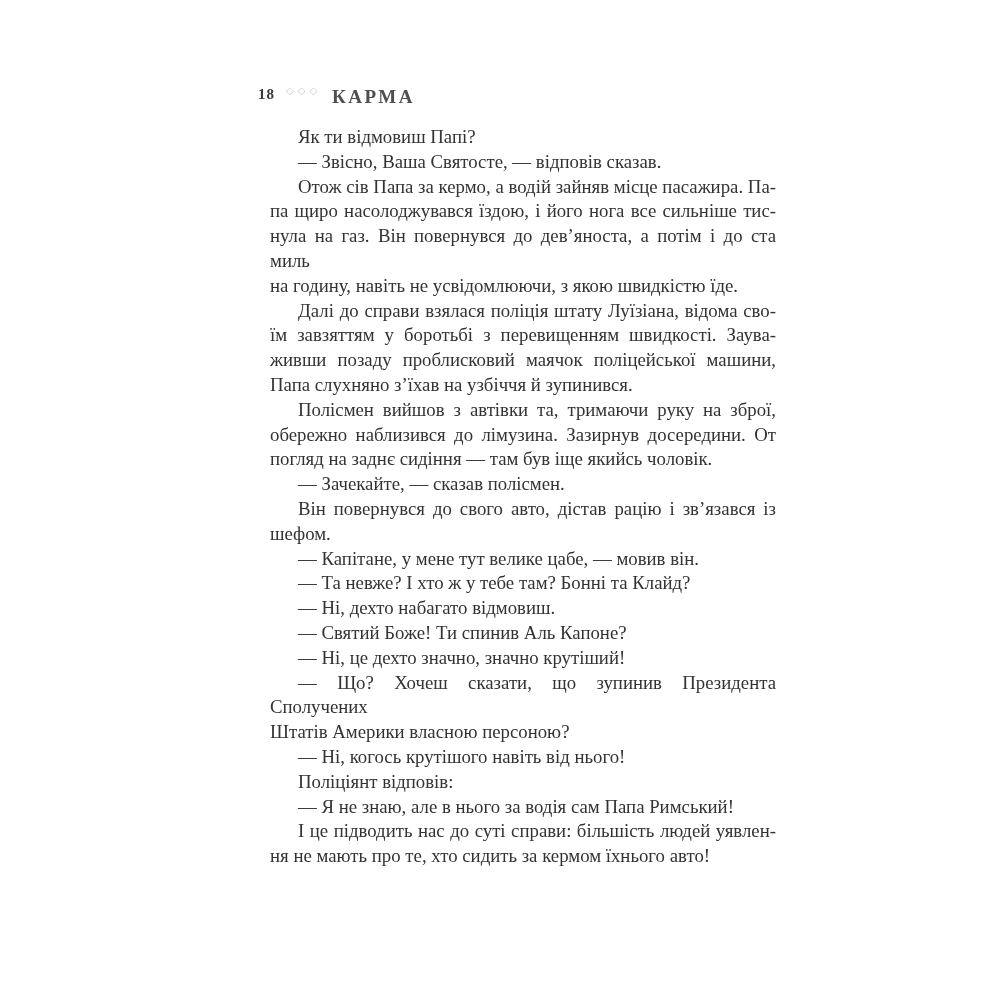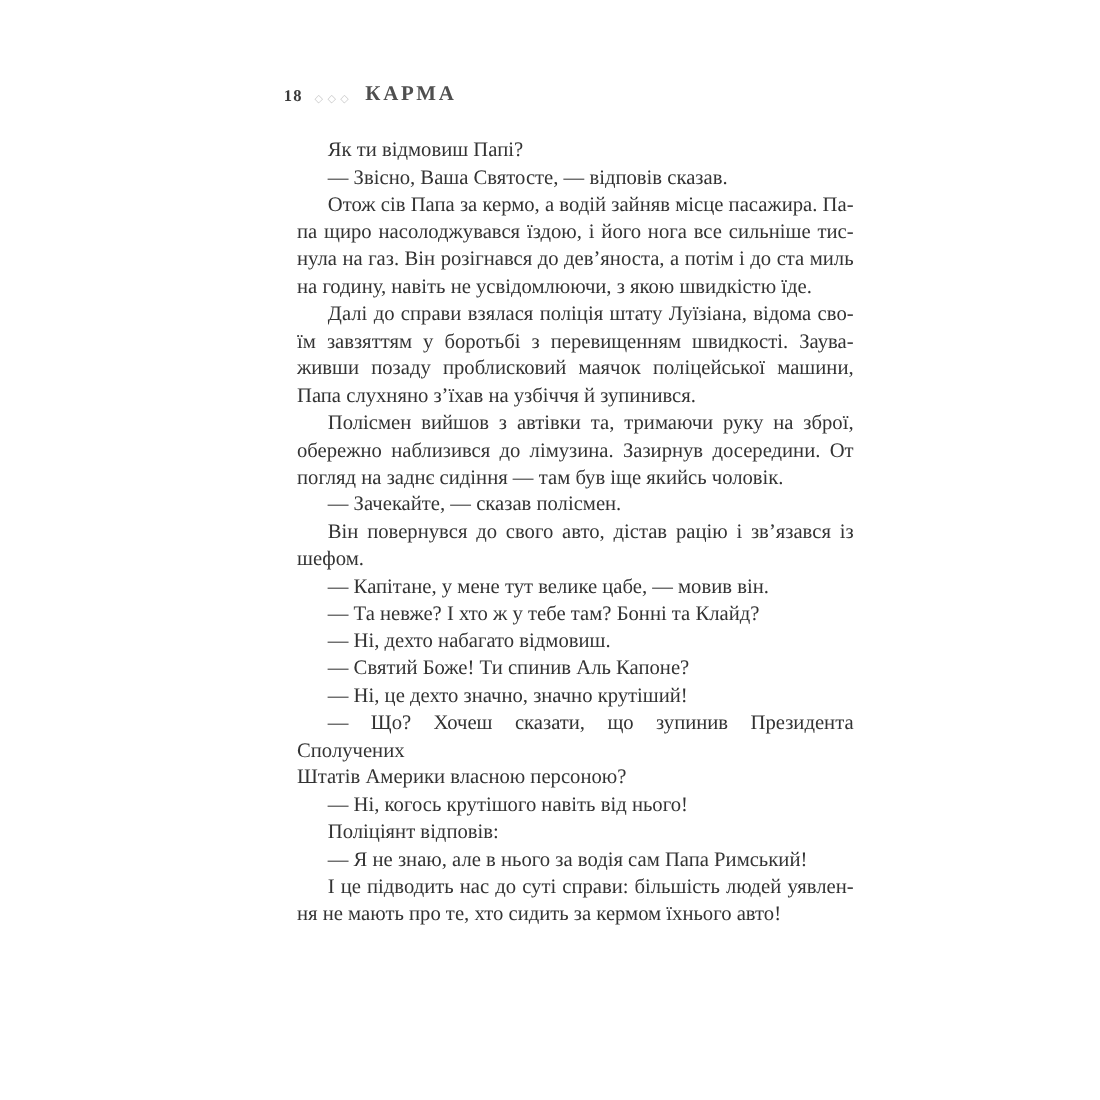--- a/index.html
+++ b/index.html
@@ -7,22 +7,22 @@
     --text:#333333;
     --header-num:#3a3a3a;
     --header-title:#4f4f4f;
     --ornament:#c8c8c8;
   }
   *{margin:0;padding:0;box-sizing:border-box;}
   html,body{width:1000px;height:1000px;background:var(--bg);}
   body{font-family:"Liberation Serif","DejaVu Serif",serif;overflow:hidden;}
   .page{position:relative;width:1000px;height:1000px;background:var(--bg);}
   .page-header{
-    position:absolute;top:75px;left:258px;
-    display:flex;align-items:flex-end;gap:11px;
+    position:absolute;top:86px;left:258px;
+    display:flex;align-items:flex-start;gap:11px;
     font-size:15px;color:var(--header-num);
   }
   .page-number{font-weight:700;letter-spacing:1px;color:var(--header-num);}
   .ornament{
     color:var(--ornament);font-size:10px;letter-spacing:4px;
     position:relative;top:-1px;
     font-family:"DejaVu Sans",sans-serif;
   }
   .running-title{
     color:var(--header-title);font-weight:600;letter-spacing:2.5px;font-size:19px;
@@ -50,21 +50,21 @@
   <main class="body-text">
       <div class="para">
         <div class="line first">Як ти відмовиш Папі?</div>
       </div>
       <div class="para">
         <div class="line first">— Звісно, Ваша Святосте, — відповів сказав.</div>
       </div>
       <div class="para">
         <div class="line first just">Отож сів Папа за кермо, а водій зайняв місце пасажира. Па-</div>
         <div class="line just">па щиро насолоджувався їздою, і його нога все сильніше тис-</div>
-        <div class="line just">нула на газ. Він розігнався до дев’яноста, а потім і до ста миль</div>
+        <div class="line just">нула на газ. Він повернувся до дев’яноста, а потім і до ста миль</div>
         <div class="line">на годину, навіть не усвідомлюючи, з якою швидкістю їде.</div>
       </div>
       <div class="para">
         <div class="line first just">Далі до справи взялася поліція штату Луїзіана, відома сво-</div>
         <div class="line just">їм завзяттям у боротьбі з перевищенням швидкості. Заува-</div>
         <div class="line just">живши позаду проблисковий маячок поліцейської машини,</div>
         <div class="line">Папа слухняно з’їхав на узбіччя й зупинився.</div>
       </div>
       <div class="para">
         <div class="line first just">Полісмен вийшов з автівки та, тримаючи руку на зброї,</div>

